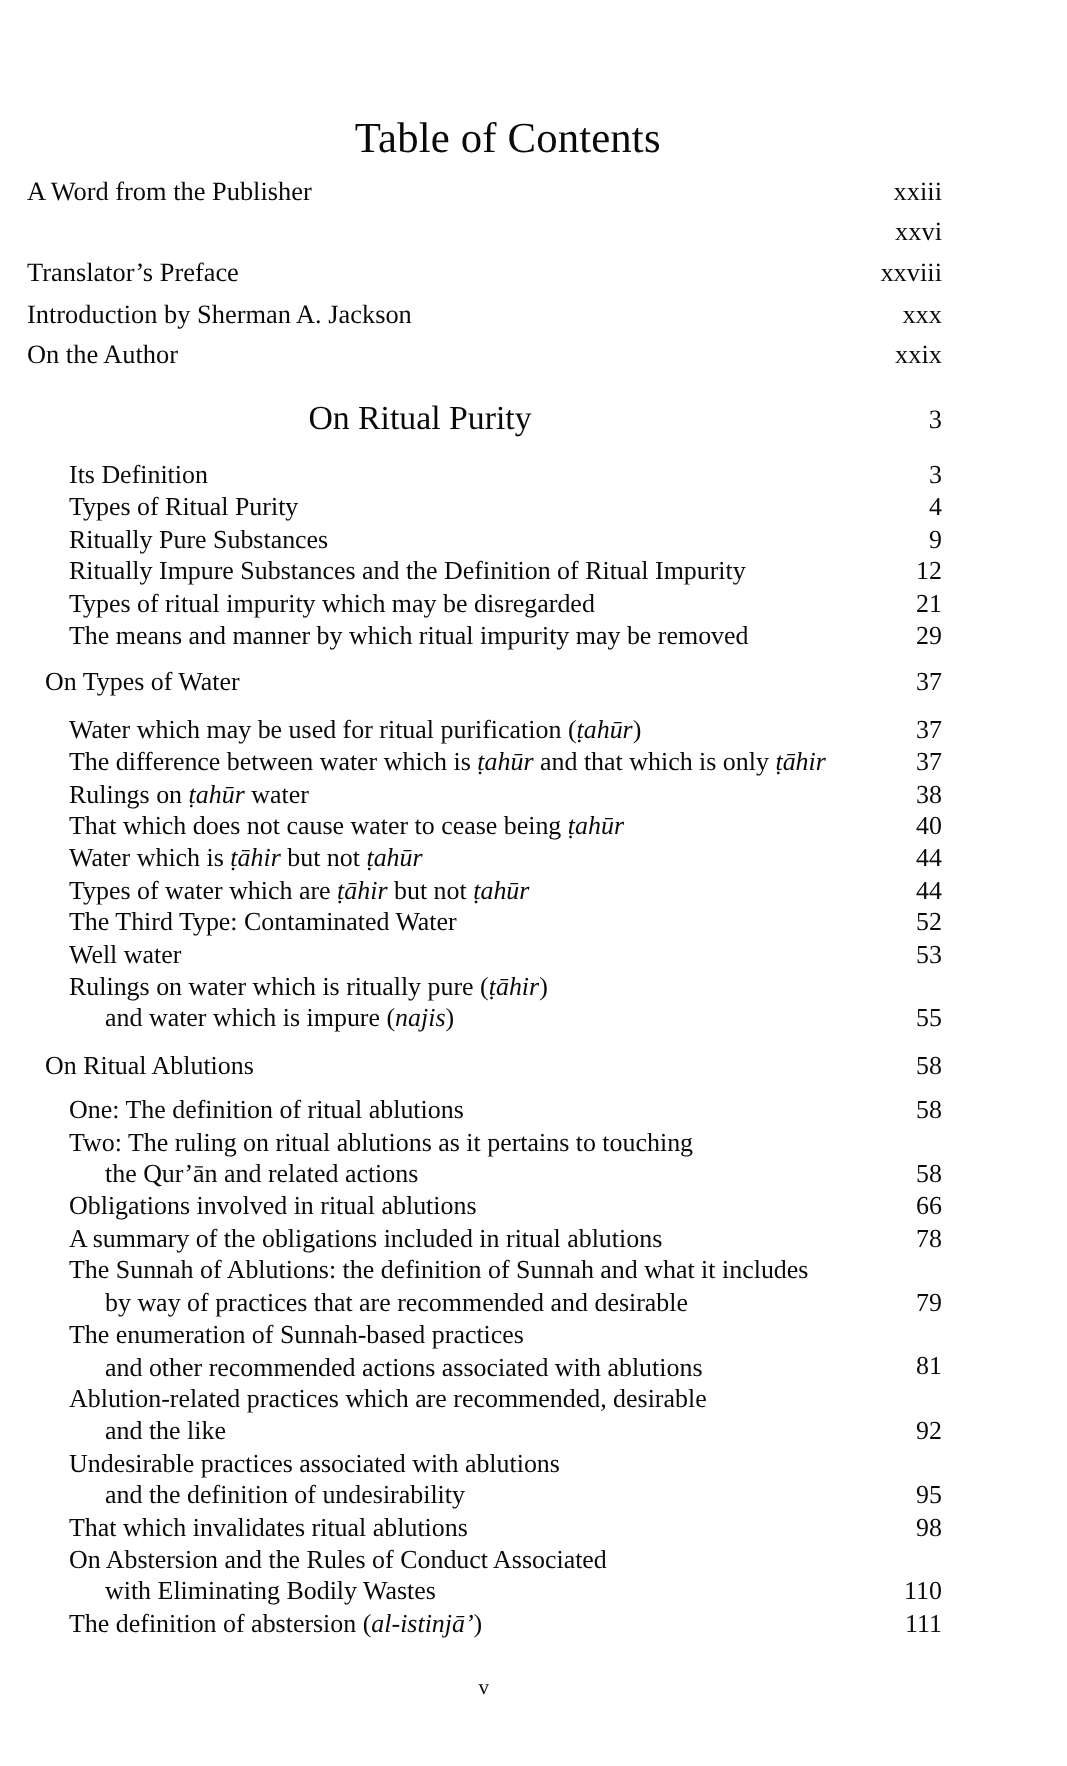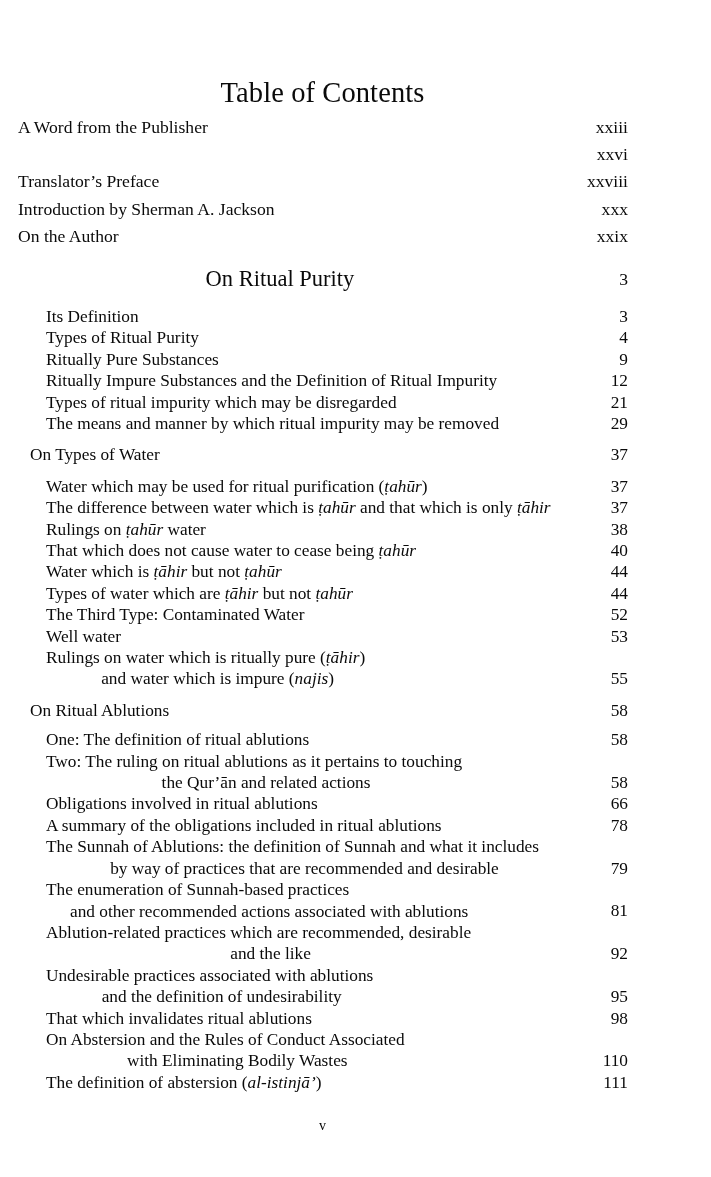--- a/index.html
+++ b/index.html
@@ -19,21 +19,21 @@
 
   .page {
     position: absolute;
     left: 0; top: 0;
     width: 711px; height: 1177px;
   }
 
   
   .toc-title {
     position: absolute;
-    left: 0;
+    left: 16px;
     top: 76px;
     width: 645px;
     text-align: center;
     font-size: 28.5px;
     line-height: 34px;
     letter-spacing: 0.1px;
     font-weight: normal;
     margin: 0;
   }
 
@@ -106,21 +106,20 @@
   }
   .sec .row { padding-left: 30px; }
   .sub .row { padding-left: 46px; }
 
   .row.two-line {
     min-height: 42.8px;
   }
   .row .cont {
     display: block;
     padding-left: 24px;
-    text-align: center;
   }
   .row.two-line .pageno {
     top: 21.4px;
   }
 
   .pageno { font-size: 17.3px; }
   .front .pageno { font-size: 17.6px; }
 
   em { font-style: italic; }
 

